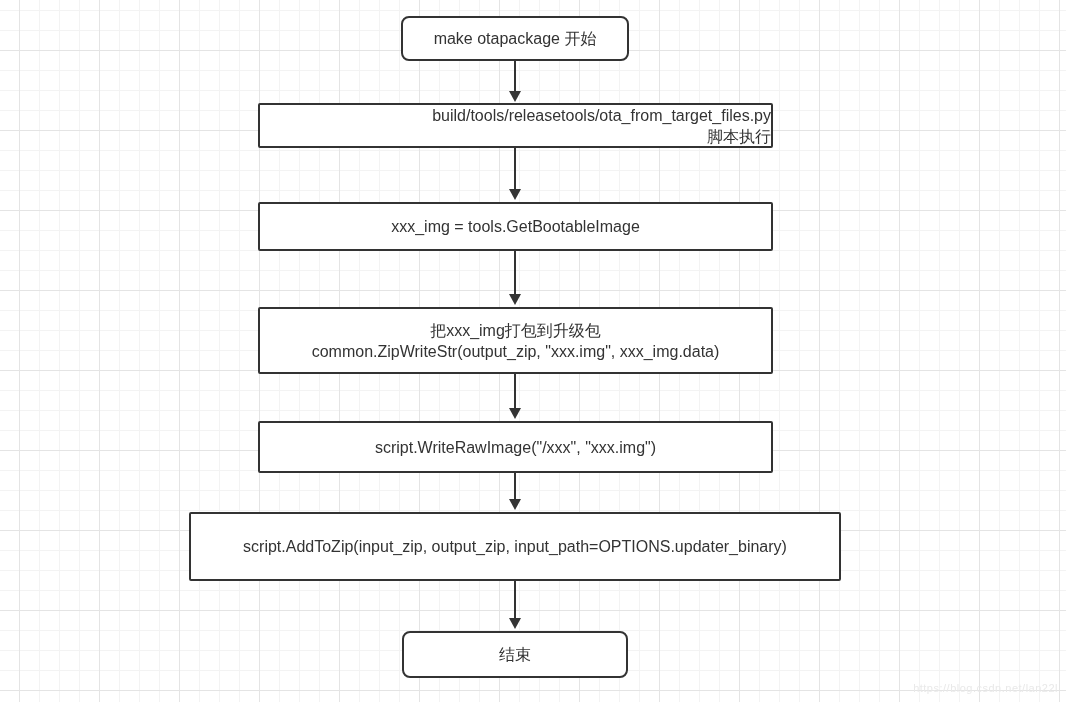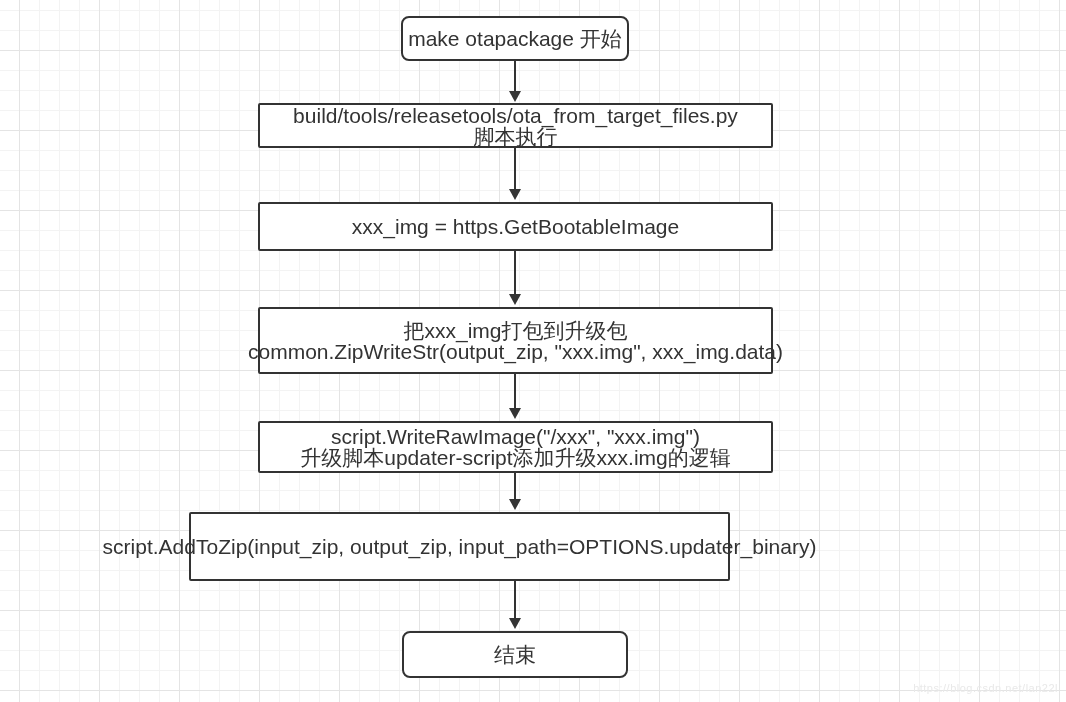--- a/index.html
+++ b/index.html
@@ -21,21 +21,21 @@
       linear-gradient(to bottom, #f3f3f3 1px, transparent 1px);
     background-size: 80px 80px, 80px 80px, 20px 20px, 20px 20px;
     background-position: 19px 50px, 19px 50px, 19px 10px, 19px 10px;
   }
   .node {
     position: absolute;
     box-sizing: border-box;
     background: #ffffff;
     border: 2px solid #333333;
     color: #333333;
-    font-size: 21px;
+    font-size: 16px;
     line-height: 21px;
     display: flex;
     flex-direction: column;
     align-items: center;
     justify-content: center;
     text-align: center;
     white-space: nowrap;
   }
   .node.rounded { border-radius: 8px; border-width: 2.5px; }
   .node.rect    { border-radius: 2px; }
@@ -72,60 +72,59 @@
 
   <div class="node rounded" style="left:401px; top:16px; width:228px; height:45px;">
     <span>make otapackage 开始</span>
   </div>
 
   <div class="arrow" style="left:509px; top:61px; height:41px;">
     <div class="shaft"></div>
     <div class="head"></div>
   </div>
 
-  <div class="node rect" style="left:258px; top:103px; width:515px; height:45px;">
+  <div class="node rect" style="left:258px; top:103px; width:515px; height:45px;align-items:flex-end;">
     <span>build/tools/releasetools/ota_from_target_files.py</span>
     <span>脚本执行</span>
   </div>
 
   <div class="arrow" style="left:509px; top:148px; height:52px;">
     <div class="shaft"></div>
     <div class="head"></div>
   </div>
 
   <div class="node rect" style="left:258px; top:202px; width:515px; height:49px;">
-    <span>xxx_img = https.GetBootableImage</span>
+    <span>xxx_img = tools.GetBootableImage</span>
   </div>
 
   <div class="arrow" style="left:509px; top:251px; height:54px;">
     <div class="shaft"></div>
     <div class="head"></div>
   </div>
 
   <div class="node rect" style="left:258px; top:307px; width:515px; height:67px;">
     <span>把xxx_img打包到升级包</span>
     <span>common.ZipWriteStr(output_zip, "xxx.img", xxx_img.data)</span>
   </div>
 
   <div class="arrow" style="left:509px; top:374px; height:45px;">
     <div class="shaft"></div>
     <div class="head"></div>
   </div>
 
   <div class="node rect" style="left:258px; top:421px; width:515px; height:52px;">
     <span>script.WriteRawImage("/xxx", "xxx.img")</span>
-    <span>升级脚本updater-script添加升级xxx.img的逻辑</span>
   </div>
 
   <div class="arrow" style="left:509px; top:473px; height:37px;">
     <div class="shaft"></div>
     <div class="head"></div>
   </div>
 
-  <div class="node rect" style="left:189px; top:512px; width:541px; height:69px;">
+  <div class="node rect" style="left:189px; top:512px; width:652px; height:69px;">
     <span>script.AddToZip(input_zip, output_zip, input_path=OPTIONS.updater_binary)</span>
   </div>
 
   <div class="arrow" style="left:509px; top:581px; height:48px;">
     <div class="shaft"></div>
     <div class="head"></div>
   </div>
 
   <div class="node rounded" style="left:402px; top:631px; width:226px; height:47px;">
     <span>结束</span>

